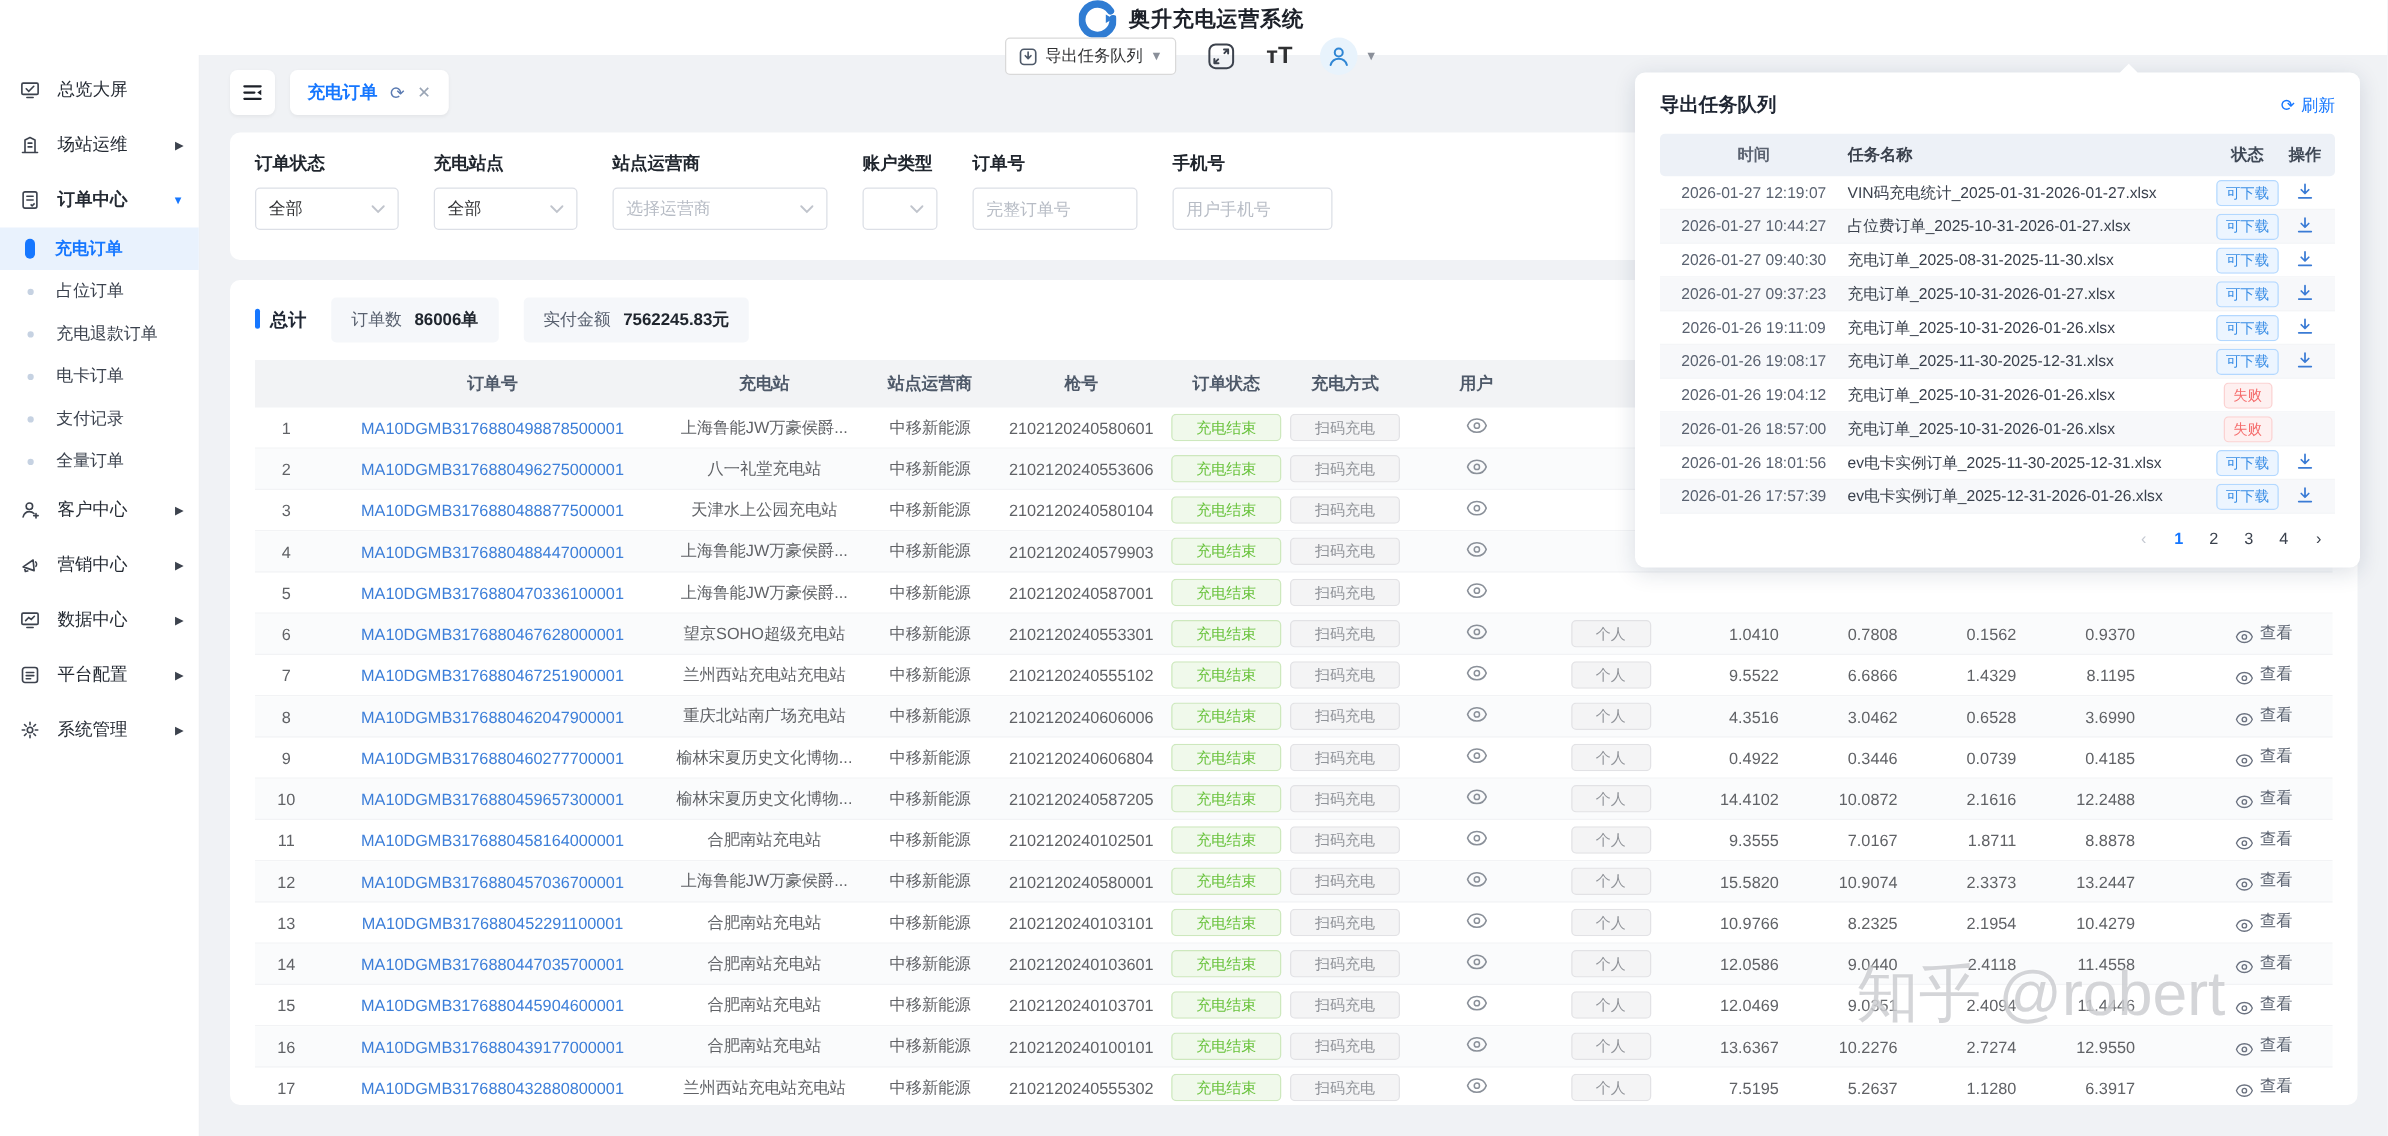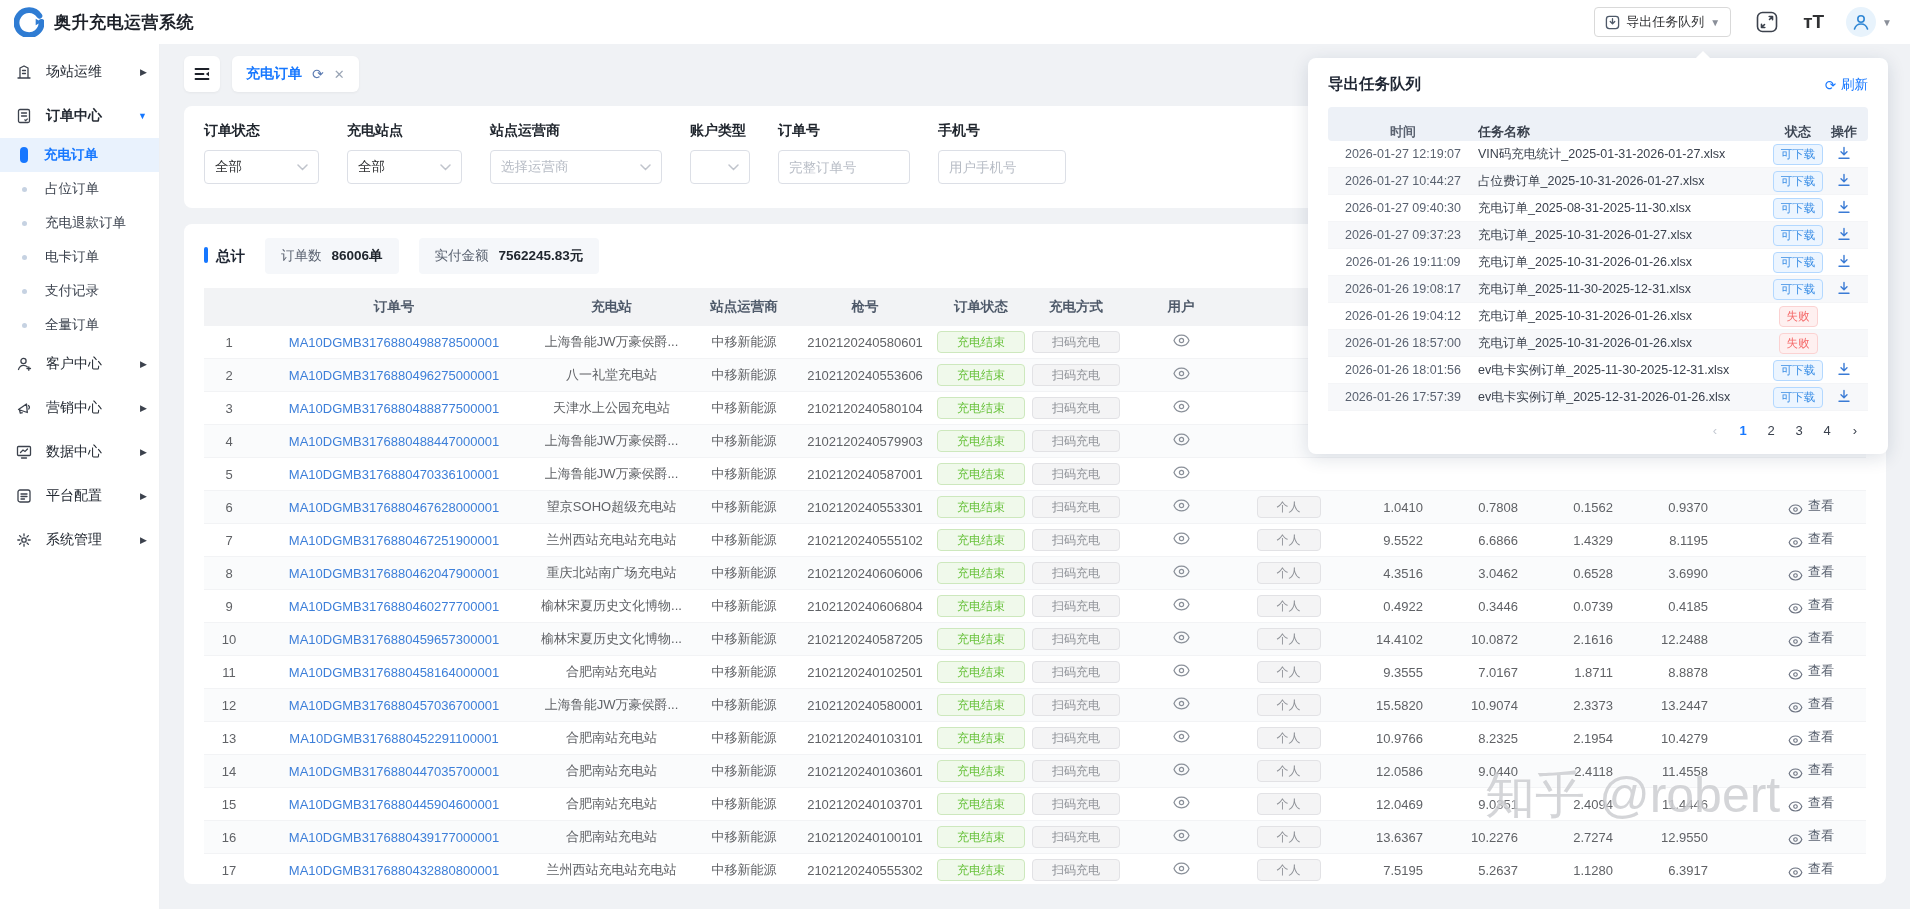--- a/index.html
+++ b/index.html
@@ -4,21 +4,21 @@
 <style>
   * { margin:0; padding:0; box-sizing:border-box; }
   html,body { width:1910px; height:909px; overflow:hidden;
     font-family:"Liberation Sans","DejaVu Sans",sans-serif;
     background:#f0f2f5; color:#303133; }
   body { position:relative; }
 
   
   .app-header { position:absolute; top:0; left:0; width:1910px; height:44px;
     background:#fff; display:flex; align-items:center; justify-content:space-between;
-    padding:0 18px 0 14px; z-index:30; }
+    padding:0 18px 0 14px; z-index:30;flex-direction:column; }
   .brand { display:flex; align-items:center; gap:10px; }
   .brand-title { font-size:17px; font-weight:bold; color:#1d2129; letter-spacing:.5px; }
   .header-right { display:flex; align-items:center; gap:22px; }
   .export-btn { display:flex; align-items:center; gap:6px; border:1px solid #d9d9d9;
     border-radius:4px; padding:5px 10px; font-size:13px; color:#303133; background:#fff; cursor:pointer; }
   .export-btn .caret { font-size:10px; color:#8a8f99; }
   .icon-box { width:28px; height:28px; display:flex; align-items:center; justify-content:center; cursor:pointer; }
   .font-size-icon { font-size:19px; font-weight:bold; color:#303133; cursor:pointer; }
   .avatar-wrap { display:flex; align-items:center; gap:6px; cursor:pointer; }
   .avatar { width:30px; height:30px; border-radius:50%; background:#e8f3fc;
@@ -97,21 +97,21 @@
   .view-link { display:inline-flex; align-items:flex-end; gap:5px; color:#5a6270; cursor:pointer; }
 
   
   .panel { position:absolute; top:58px; right:22px; width:580px; background:#fff;
     border-radius:8px; box-shadow:0 4px 18px rgba(20,40,80,.14); z-index:40; padding:16px 20px 10px 20px; }
   .panel::before { content:""; position:absolute; top:-5px; left:390px; width:10px; height:10px;
     background:#fff; transform:rotate(45deg); }
   .panel-head { display:flex; align-items:center; justify-content:space-between; margin-bottom:12px; }
   .panel-title { font-size:15.5px; font-weight:bold; color:#1f2633; }
   .panel-refresh { color:#1677ff; font-size:13.5px; display:flex; align-items:center; gap:5px; cursor:pointer; }
-  .p-head { display:flex; align-items:flex-end; height:34px; background:#edf1f7; border-radius:4px;
+  .p-head { display:flex; align-items:center; height:34px; background:#edf1f7; border-radius:4px;
     font-weight:bold; color:#3f4856; font-size:13px; }
   .p-row { display:flex; align-items:center; height:27px; font-size:12.5px; border-bottom:1px solid #f4f5f7; }
   .p-row:nth-child(even) { background:#f7f8fa; }
   .pc { flex:none; overflow:hidden; white-space:nowrap; text-overflow:ellipsis; }
   .pt{width:150px; text-align:center; color:#5a6270;}
   .pn{width:290px; color:#3a414d;}
   .ps{width:60px; text-align:center;}
   .po{width:40px; text-align:center; margin-left:-4px;}
   .p-head .pn{ text-align:left; }
   .ptag { display:inline-block; padding:2px 7px; border-radius:4px; font-size:11.5px; }
@@ -171,20 +171,29 @@
       </div>
       <span class="avatar-caret">▼</span>
     </div>
   </div>
 </div>
 
 <div class="sidebar">
   <div class="side-item">
     <span class="mi">
       <svg width="16" height="16" viewBox="0 0 16 16">
+          <rect x="1.5" y="2.5" width="13" height="9" rx="1" fill="none" stroke="#3c424d" stroke-width="1.3"></rect>
+          <path d="M5 7l2 2 4-4M5.5 14h5" fill="none" stroke="#3c424d" stroke-width="1.3" stroke-linecap="round"></path>
+        </svg>
+    </span>
+    <span class="lbl">总览大屏</span>
+  </div>
+  <div class="side-item">
+    <span class="mi">
+      <svg width="16" height="16" viewBox="0 0 16 16">
           <path d="M4 14V4l4-2 4 2v10" fill="none" stroke="#3c424d" stroke-width="1.3" stroke-linejoin="round"></path>
           <path d="M2 14h12M6.5 6.5h3M6.5 9.5h3" stroke="#3c424d" stroke-width="1.3" stroke-linecap="round"></path>
         </svg>
     </span>
     <span class="lbl">场站运维</span>
     <span class="arr">▶</span>
   </div>
   <div class="side-item" style="font-weight:bold;">
     <span class="mi">
       <svg width="16" height="16" viewBox="0 0 16 16">

